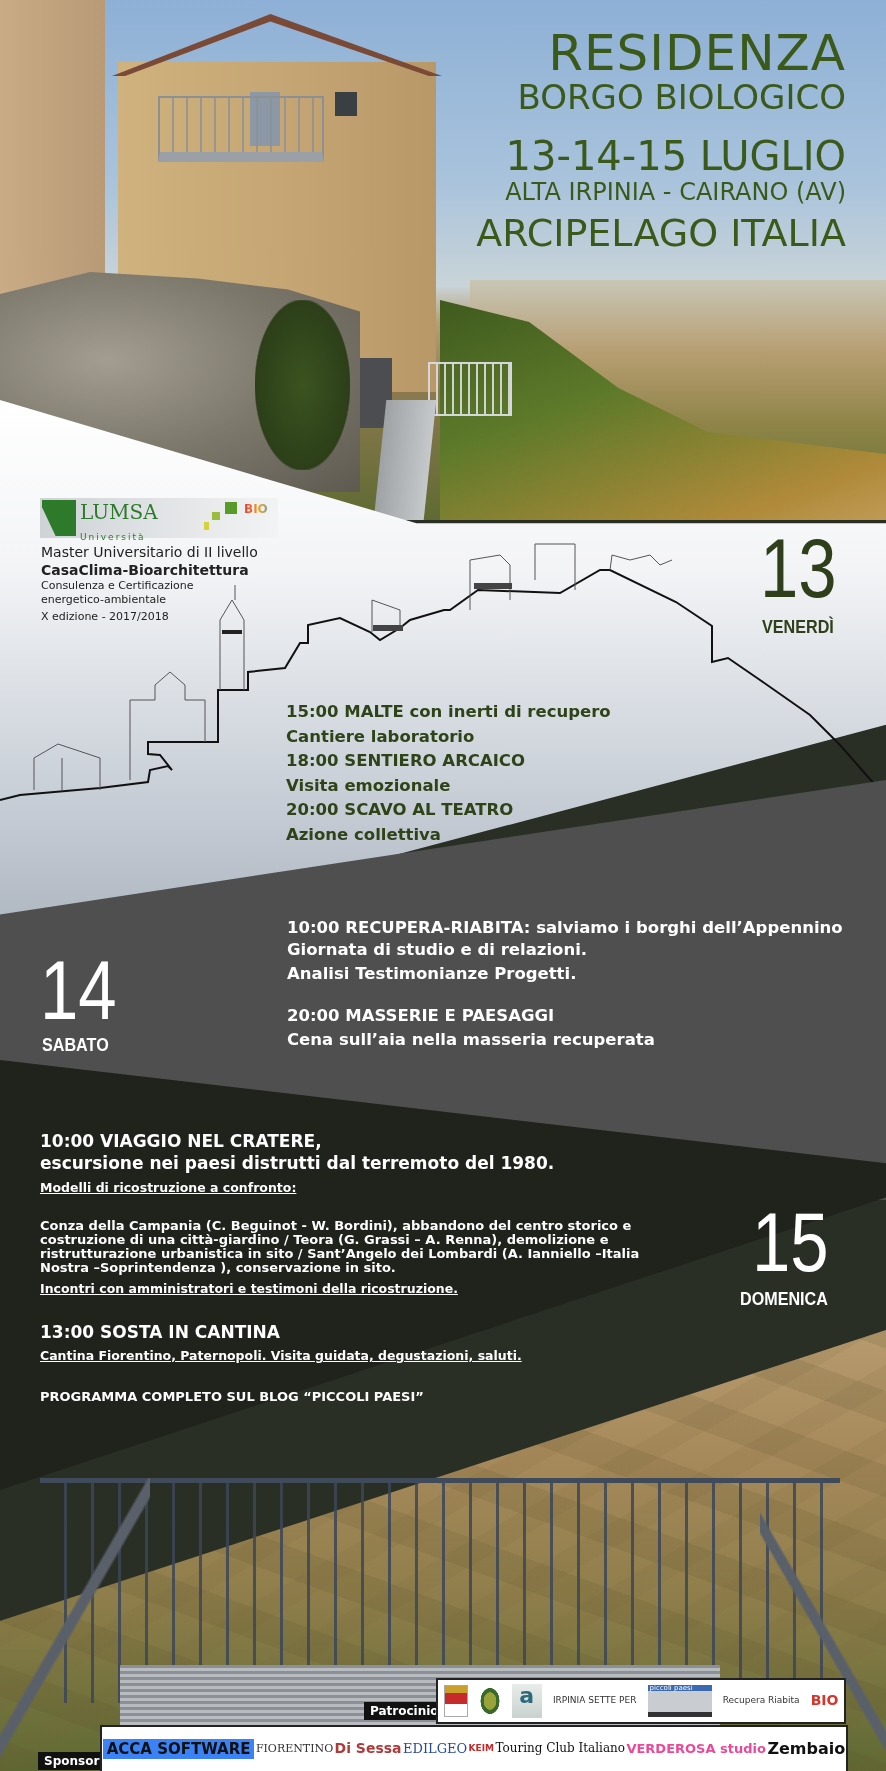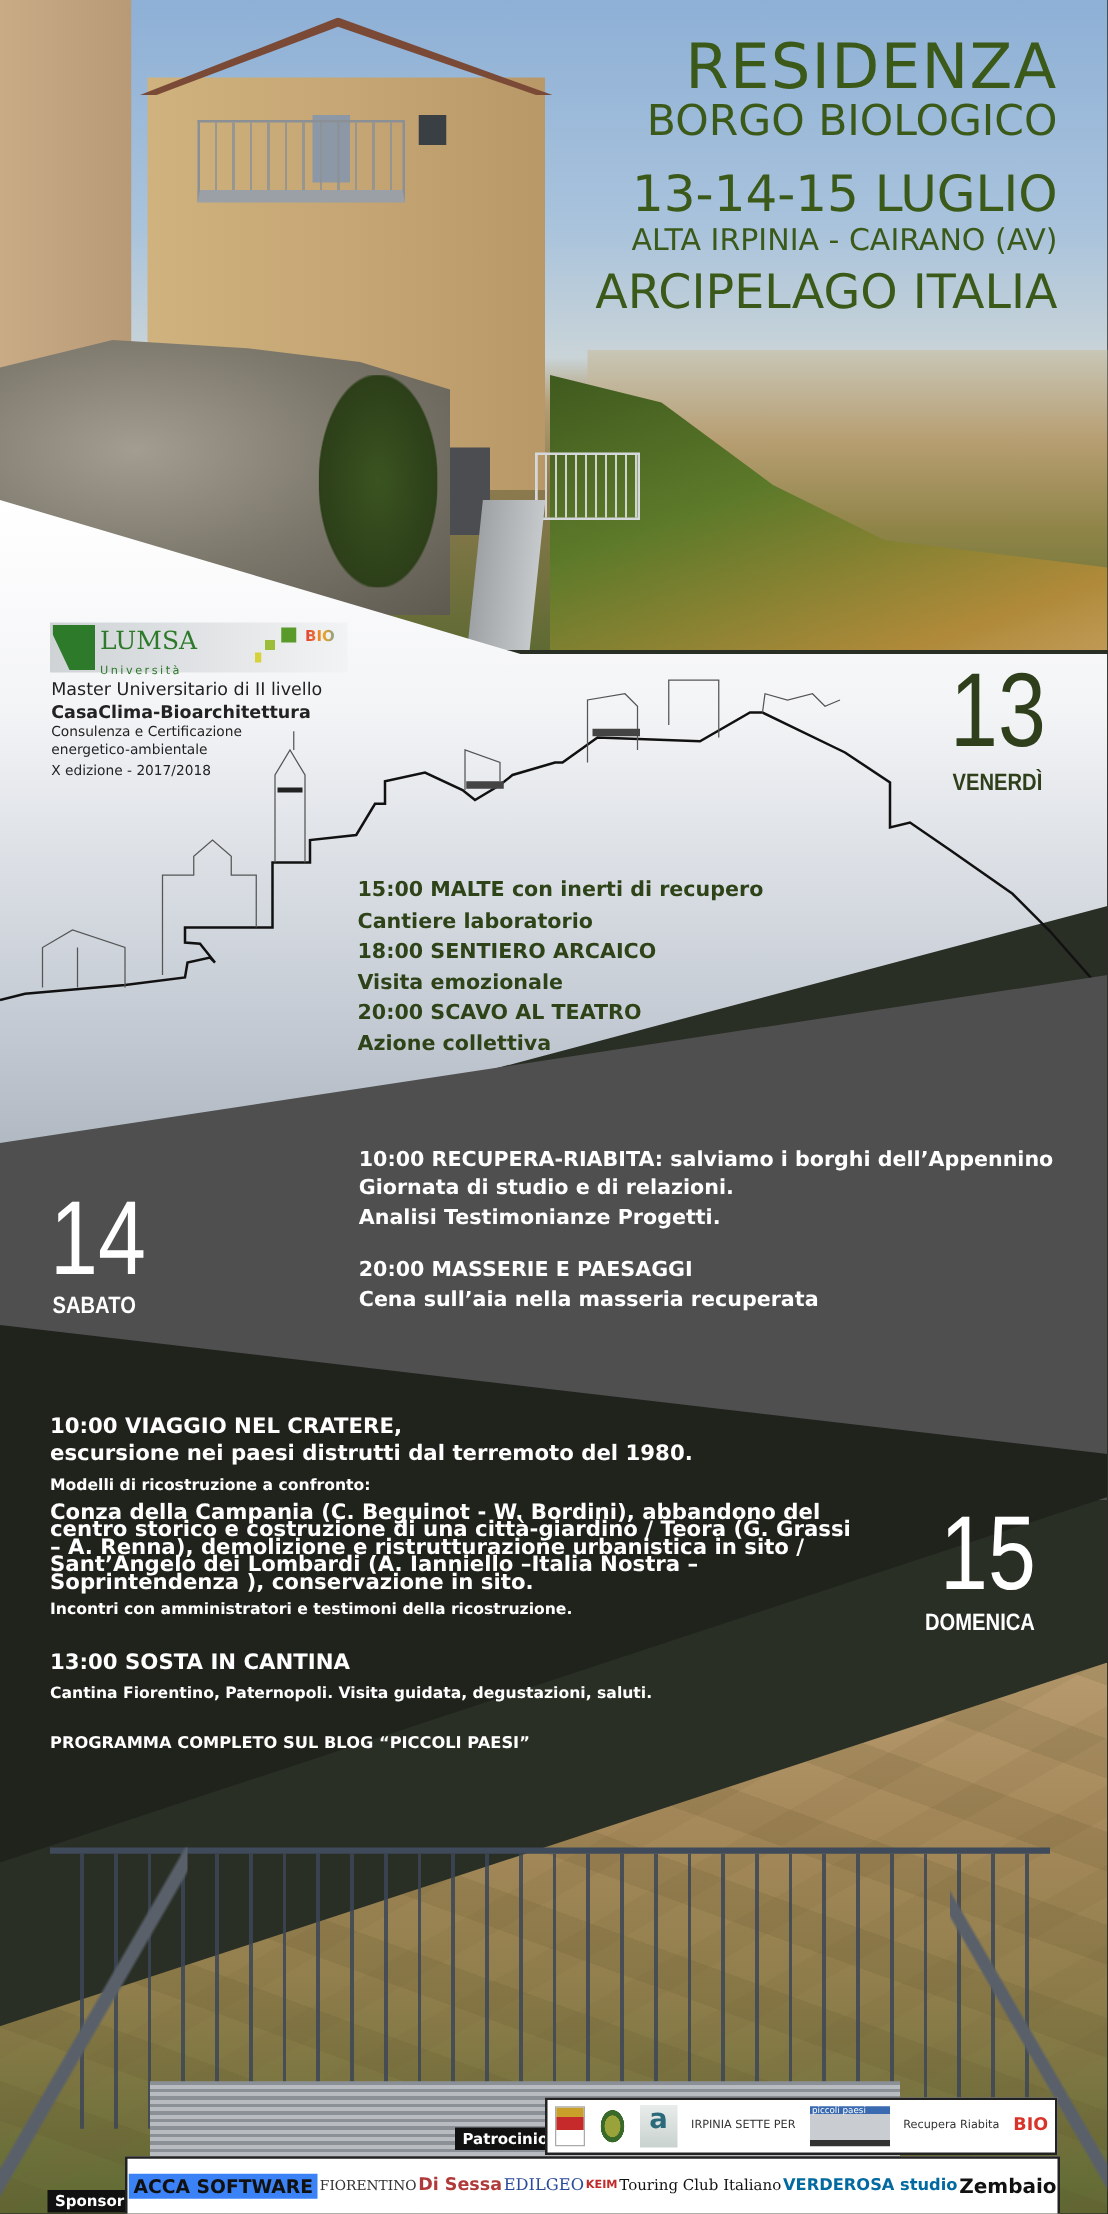--- a/index.html
+++ b/index.html
@@ -69,22 +69,22 @@
   #prog14 .l1 { line-height: 17px; }
 
   
   .dark-bg { left: 0; top: 1060px; width: 886px; height: 430px; background: #1f231c;
     clip-path: polygon(0 0, 100% 24%, 100% 32%, 0 100%); }
   .big15 { left: 752px; top: 1200px; font-family: "Liberation Sans", sans-serif; font-size: 84px; color: #fff; line-height: 1; transform: scaleX(.82); transform-origin: left; }
   .day15-label { left: 740px; top: 1288px; font-family: "Liberation Sans", sans-serif; font-weight: bold; font-size: 19px; color: #fff; transform: scaleX(.85); transform-origin: left; }
   #prog15 { left: 40px; top: 1130px; color: #fff; width: 680px; }
   #prog15 .h1 { font-weight: bold; font-size: 17px; line-height: 22px; }
   #prog15 .h2 { font-weight: bold; font-size: 17px; line-height: 22px; }
-  #prog15 .sm { font-weight: bold; font-size: 12.5px; line-height: 15px; margin-top: 6px; }
-  #prog15 .para { font-weight: bold; font-size: 17px; line-height: 14px; margin-top: 8px; }
+  #prog15 .sm { font-weight: bold; font-size: 12.5px; line-height: 15px; margin-top: 6px; text-decoration: underline; }
+  #prog15 .para { font-weight: bold; font-size: 13px; line-height: 14px; margin-top: 24px; }
   #prog15 .h3 { font-weight: bold; font-size: 17px; margin-top: 26px; }
   #prog15 .blog { font-weight: bold; font-size: 13px; margin-top: 26px; }
 
   
   .bottom-photo { left: 0; top: 1330px; width: 886px; height: 441px;
     background: linear-gradient(180deg, #b79b6f 0%, #a6895a 30%, #8f7e4b 60%, #5f6a33 100%);
     clip-path: polygon(0 66%, 100% 0, 100% 100%, 0 100%); z-index: 0; }
   .fields { left: 0; top: 1330px; width: 886px; height: 441px;
     background: repeating-linear-gradient(20deg, rgba(90,80,40,.15) 0 30px, transparent 30px 70px),
                 repeating-linear-gradient(-30deg, rgba(120,100,60,.12) 0 22px, transparent 22px 55px);
@@ -107,21 +107,21 @@
   .logo.crest2 { width: 22px; height: 30px; background: radial-gradient(ellipse, #9aa33a 0 40%, #3a6a2a 42% 60%, transparent 62%); }
   .logo.alogo { width: 30px; height: 34px; background: linear-gradient(180deg,#e8ecea,#c9d2cf); color: #2a6a7a; font-size: 22px; font-weight: bold; }
   .logo.picc { width: 62px; height: 32px; background: linear-gradient(180deg,#3a6ab0 0 20%, #c9ccd0 20% 85%, #333 85%); color: #fff; font-size: 7px; text-align: left; padding-left: 2px; }
   .logo.bio { font-size: 14px; font-weight: bold; color: #d8342a; }
   .logo.acca { font-size: 15px; font-weight: bold; color: #111; background: #3b82f6; padding: 2px 4px; }
   .logo.fior { font-family: "DejaVu Serif", serif; font-size: 11px; }
   .logo.disessa { font-size: 14px; font-weight: bold; color: #b03a3a; }
   .logo.edil { font-family: "DejaVu Serif", serif; font-size: 13px; color: #2a4a9a; text-align: right; }
   .logo.keim { font-size: 9px; font-weight: bold; color: #c02a2a; }
   .logo.tci { font-family: "DejaVu Serif", serif; font-size: 12px; color: #111; }
-  .logo.verde { font-size: 13px; color: #0369a1; font-weight: bold; }
+  .logo.verde { font-size: 13px; color: #ec4899; font-weight: bold; }
   .logo.zemb { font-size: 16px; font-weight: bold; color: #111; }
 </style>
 </head>
 <body>
 
 <div id="hero" class="abs">
   <div class="abs sky-haze"></div>
   <div class="abs hill"></div>
   <div class="abs wall-left"></div>
   <div class="abs house"></div>

